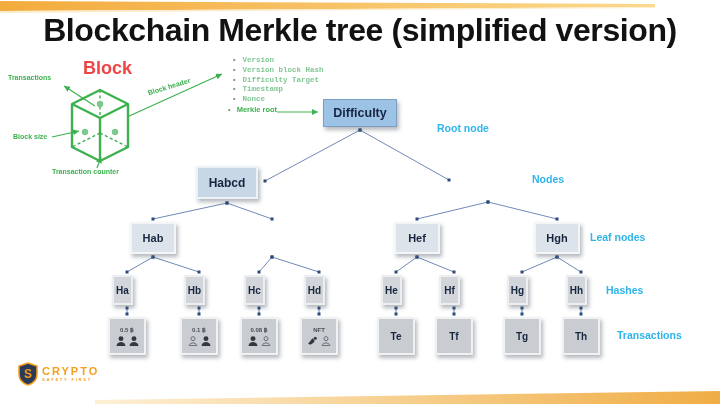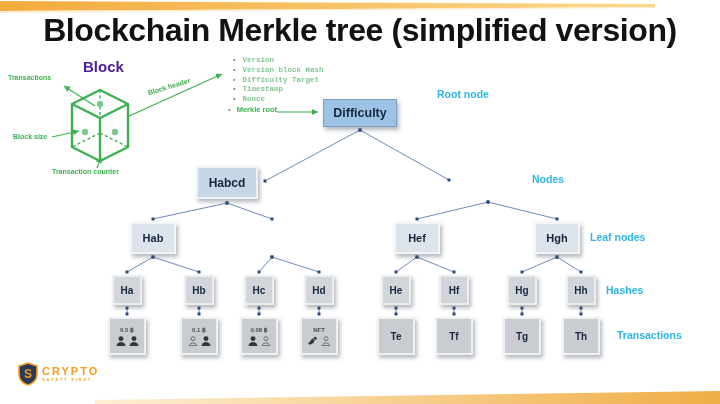--- a/index.html
+++ b/index.html
@@ -2,36 +2,36 @@
 <html><head>
 <meta charset="utf-8">
 <style>
   html,body{margin:0;padding:0;background:#fff;}
   .canvas{position:relative;width:720px;height:404px;background:#ffffff;overflow:hidden;
           font-family:"Liberation Sans",sans-serif;}
   svg.overlay{position:absolute;left:0;top:0;z-index:1;}
   .page-title{position:absolute;left:0;top:12px;width:720px;text-align:center;margin:0;
 eee          font-size:21px;font-weight:800;letter-spacing:-0.4px;color:#121212;z-index:2;}
   
-  .block-title{position:absolute;left:83px;top:58px;font-size:15px;font-weight:800;color:#4c1d95;z-index:2;}
+  .block-title{position:absolute;left:83px;top:58px;font-size:18px;font-weight:800;color:#ef4444;z-index:2;}
   .green-label{position:absolute;font-size:7px;font-weight:700;color:#3cb14f;z-index:2;white-space:nowrap;}
   .header-list{position:absolute;left:228px;top:52px;margin:4px;padding:0;list-style:none;z-index:2;font-family:Liberation Mono, monospace;}
   .header-list li{font-size:7.5px;line-height:9.8px;color:#82c795;font-weight:600;}
   .header-list li::before{content:"•";color:#6f9a7c;margin-right:6px;}
   .merkle-field{position:absolute;left:228px;top:105px;font-size:7.5px;font-weight:800;color:#3cb14f;z-index:2;}
   .merkle-field::before{content:"•";color:#6f9a7c;margin-right:6px;font-weight:600;}
   
   .node{position:absolute;display:flex;align-items:center;justify-content:center;z-index:2;
         font-weight:800;color:#17263f;box-shadow:2px 3px 4px rgba(90,100,110,.45);box-sizing:border-box;}
   .root-node{left:323px;top:99px;width:74px;height:28px;background:#9cc3e6;border:1px solid #7d9ec0;font-size:12.5px;}
   .l2-node{height:33px;background:#c7d7e6;border:2px solid #edf2f7;font-size:12px;}
   .l2-a{left:196px;top:166px;width:62px;}
   .l2-b{left:455px;top:164px;width:66px;height:35px;background:#8db4d9;}
   .l3-node{top:222px;width:46px;height:32px;background:#dde3ea;border:2px solid #f3f5f7;font-size:11px;}
-  .l4-node{top:275px;width:30px;height:30px;background:#d2d6db;border:2px solid #eceef0;font-size:10px;}
+  .l4-node{top:275px;width:21px;height:30px;background:#d2d6db;border:2px solid #eceef0;font-size:10px;}
   .tx-node{top:317px;width:38px;height:38px;background:#c9ccd1;border:2px solid #f0f1f2;
            flex-direction:column;font-size:10px;gap:2px;}
   .tx-amount{font-size:6px;font-weight:700;color:#4a4f55;line-height:7px;}
   .tx-icons{display:flex;gap:3px;align-items:flex-end;}
   .annotation{position:absolute;font-size:10.5px;font-weight:800;color:#2eb5ea;z-index:2;white-space:nowrap;}
   
   .logo{position:absolute;left:18px;top:362px;display:flex;align-items:center;gap:4px;z-index:2;}
   .logo-name{font-size:11px;font-weight:800;color:#f59d1e;letter-spacing:2px;line-height:11px;}
   .logo-tagline{font-size:4px;font-weight:700;color:#f59d1e;letter-spacing:1.8px;}
 </style>
@@ -121,21 +121,21 @@
   <ul class="header-list">
     <li>Version</li>
     <li>Version block Hash</li>
     <li>Difficulty Target</li>
     <li>Timestamp</li>
     <li>Nonce</li>
   </ul>
   <div class="merkle-field">Merkle root</div>
 
   <div class="node root-node">Difficulty</div>
-  <div class="annotation" style="left:405px;top:88px;padding-left:32px;">Root node</div>
+  <div class="annotation" style="left:405px;top:122px;padding-left:32px;">Root node</div>
 
   <div class="node l2-node l2-a">Habcd</div>
   <div class="annotation" style="left:532px;top:173px;">Nodes</div>
 
   <div class="node l3-node" style="left:130px;">Hab</div>
   <div class="node l3-node" style="left:394px;">Hef</div>
   <div class="node l3-node" style="left:534px;">Hgh</div>
   <div class="annotation" style="left:590px;top:231px;">Leaf nodes</div>
 
   <div class="node l4-node" style="left:112px;">Ha</div>

